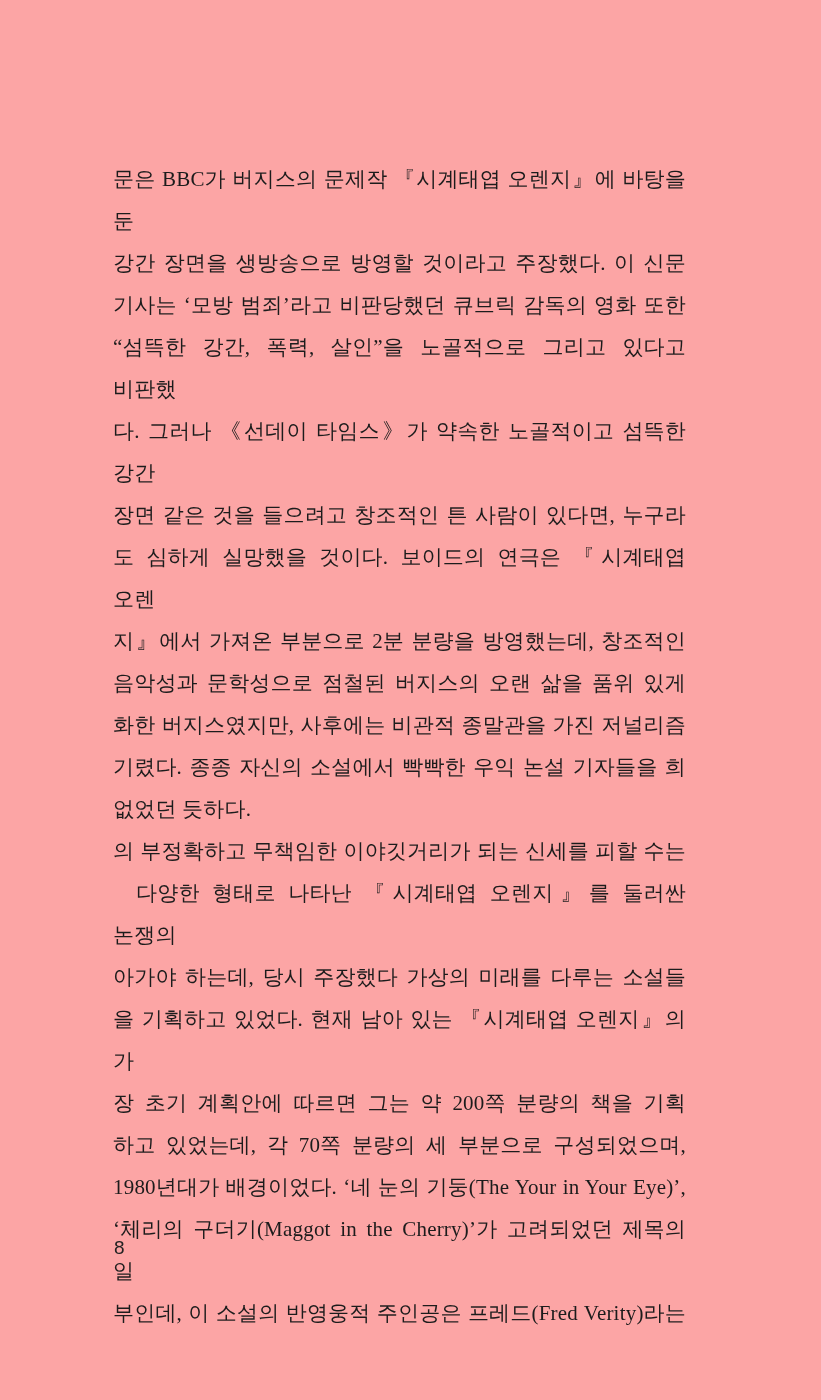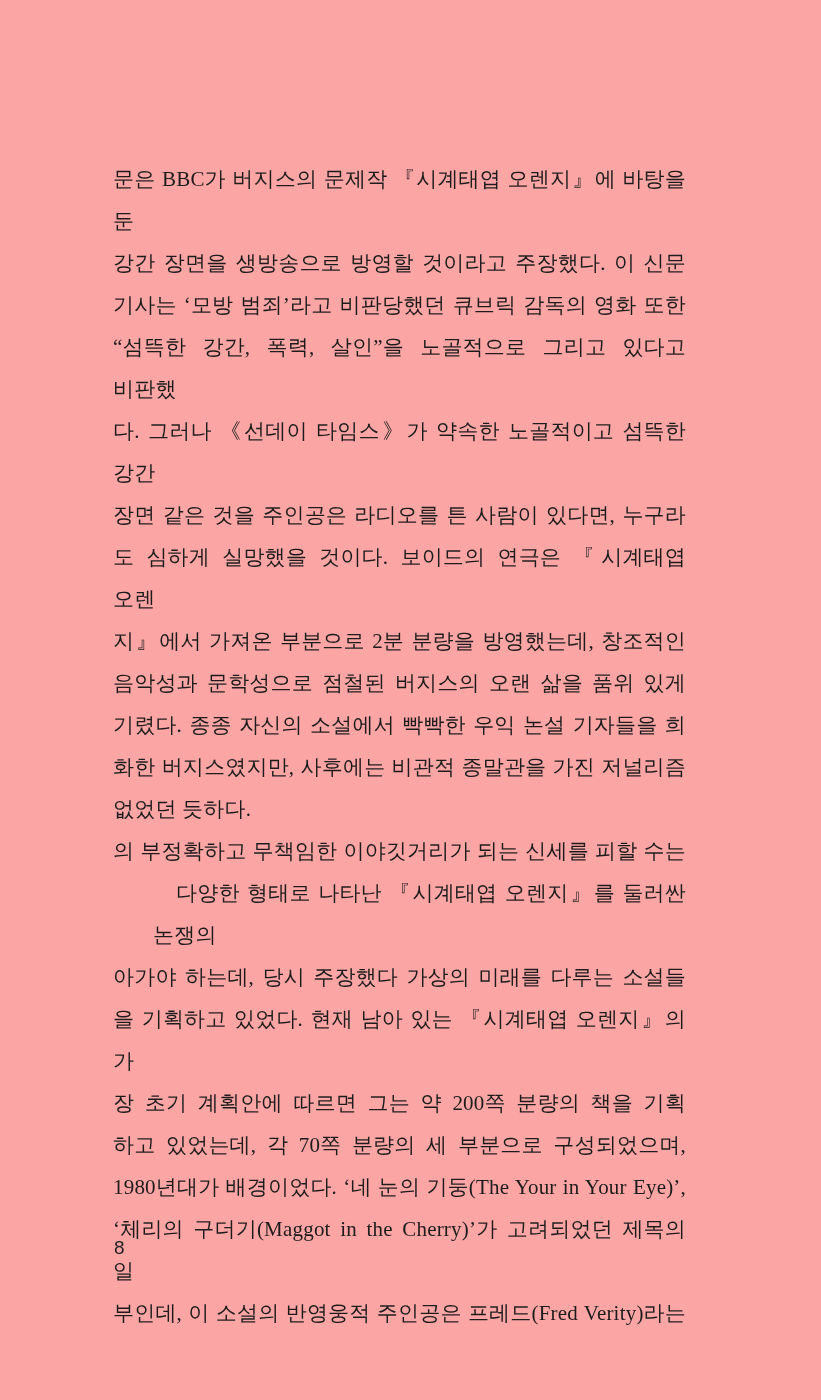--- a/index.html
+++ b/index.html
@@ -33,21 +33,20 @@
   .line {
     font-size: 21px;
     line-height: 42px;
     text-align: justify;
     text-align-last: justify;
     word-break: keep-all;
     letter-spacing: 0.2px;
   }
   .line.indent {
     text-indent: 23px;
-    margin-left: 40px;
   }
   .line.para-end {
     text-align-last: left;
   }
   .folio {
     position: absolute;
     left: 114px;
     top: 1236px;
     font-family: "Liberation Sans", "DejaVu Sans", sans-serif;
     font-size: 19px;
@@ -59,26 +58,26 @@
 <body>
 
 <main class="page">
   <section class="text-block">
       <div class="paragraph">
         <div class="line">문은 BBC가 버지스의 문제작 『시계태엽 오렌지』에 바탕을 둔</div>
         <div class="line">강간 장면을 생방송으로 방영할 것이라고 주장했다. 이 신문</div>
         <div class="line">기사는 ‘모방 범죄’라고 비판당했던 큐브릭 감독의 영화 또한</div>
         <div class="line">“섬뜩한 강간, 폭력, 살인”을 노골적으로 그리고 있다고 비판했</div>
         <div class="line">다. 그러나 《선데이 타임스》가 약속한 노골적이고 섬뜩한 강간</div>
-        <div class="line">장면 같은 것을 주인공은 라디오를 튼 사람이 있다면, 누구라</div>
+        <div class="line">장면 같은 것을 들으려고 창조적인 튼 사람이 있다면, 누구라</div>
         <div class="line">도 심하게 실망했을 것이다. 보이드의 연극은 『시계태엽 오렌</div>
         <div class="line">지』에서 가져온 부분으로 2분 분량을 방영했는데, 창조적인</div>
         <div class="line">음악성과 문학성으로 점철된 버지스의 오랜 삶을 품위 있게</div>
+        <div class="line">화한 버지스였지만, 사후에는 비관적 종말관을 가진 저널리즘</div>
         <div class="line">기렸다. 종종 자신의 소설에서 빡빡한 우익 논설 기자들을 희</div>
-        <div class="line">화한 버지스였지만, 사후에는 비관적 종말관을 가진 저널리즘</div>
         <div class="line para-end">없었던 듯하다.</div>
         <div class="line">의 부정확하고 무책임한 이야깃거리가 되는 신세를 피할 수는</div>
       </div>
       <div class="paragraph">
         <div class="line indent">다양한 형태로 나타난 『시계태엽 오렌지』를 둘러싼 논쟁의</div>
         <div class="line">아가야 하는데, 당시 주장했다 가상의 미래를 다루는 소설들</div>
         <div class="line">을 기획하고 있었다. 현재 남아 있는 『시계태엽 오렌지』의 가</div>
         <div class="line">장 초기 계획안에 따르면 그는 약 200쪽 분량의 책을 기획</div>
         <div class="line">하고 있었는데, 각 70쪽 분량의 세 부분으로 구성되었으며,</div>
         <div class="line">1980년대가 배경이었다. ‘네 눈의 기둥(The Your in Your Eye)’,</div>

